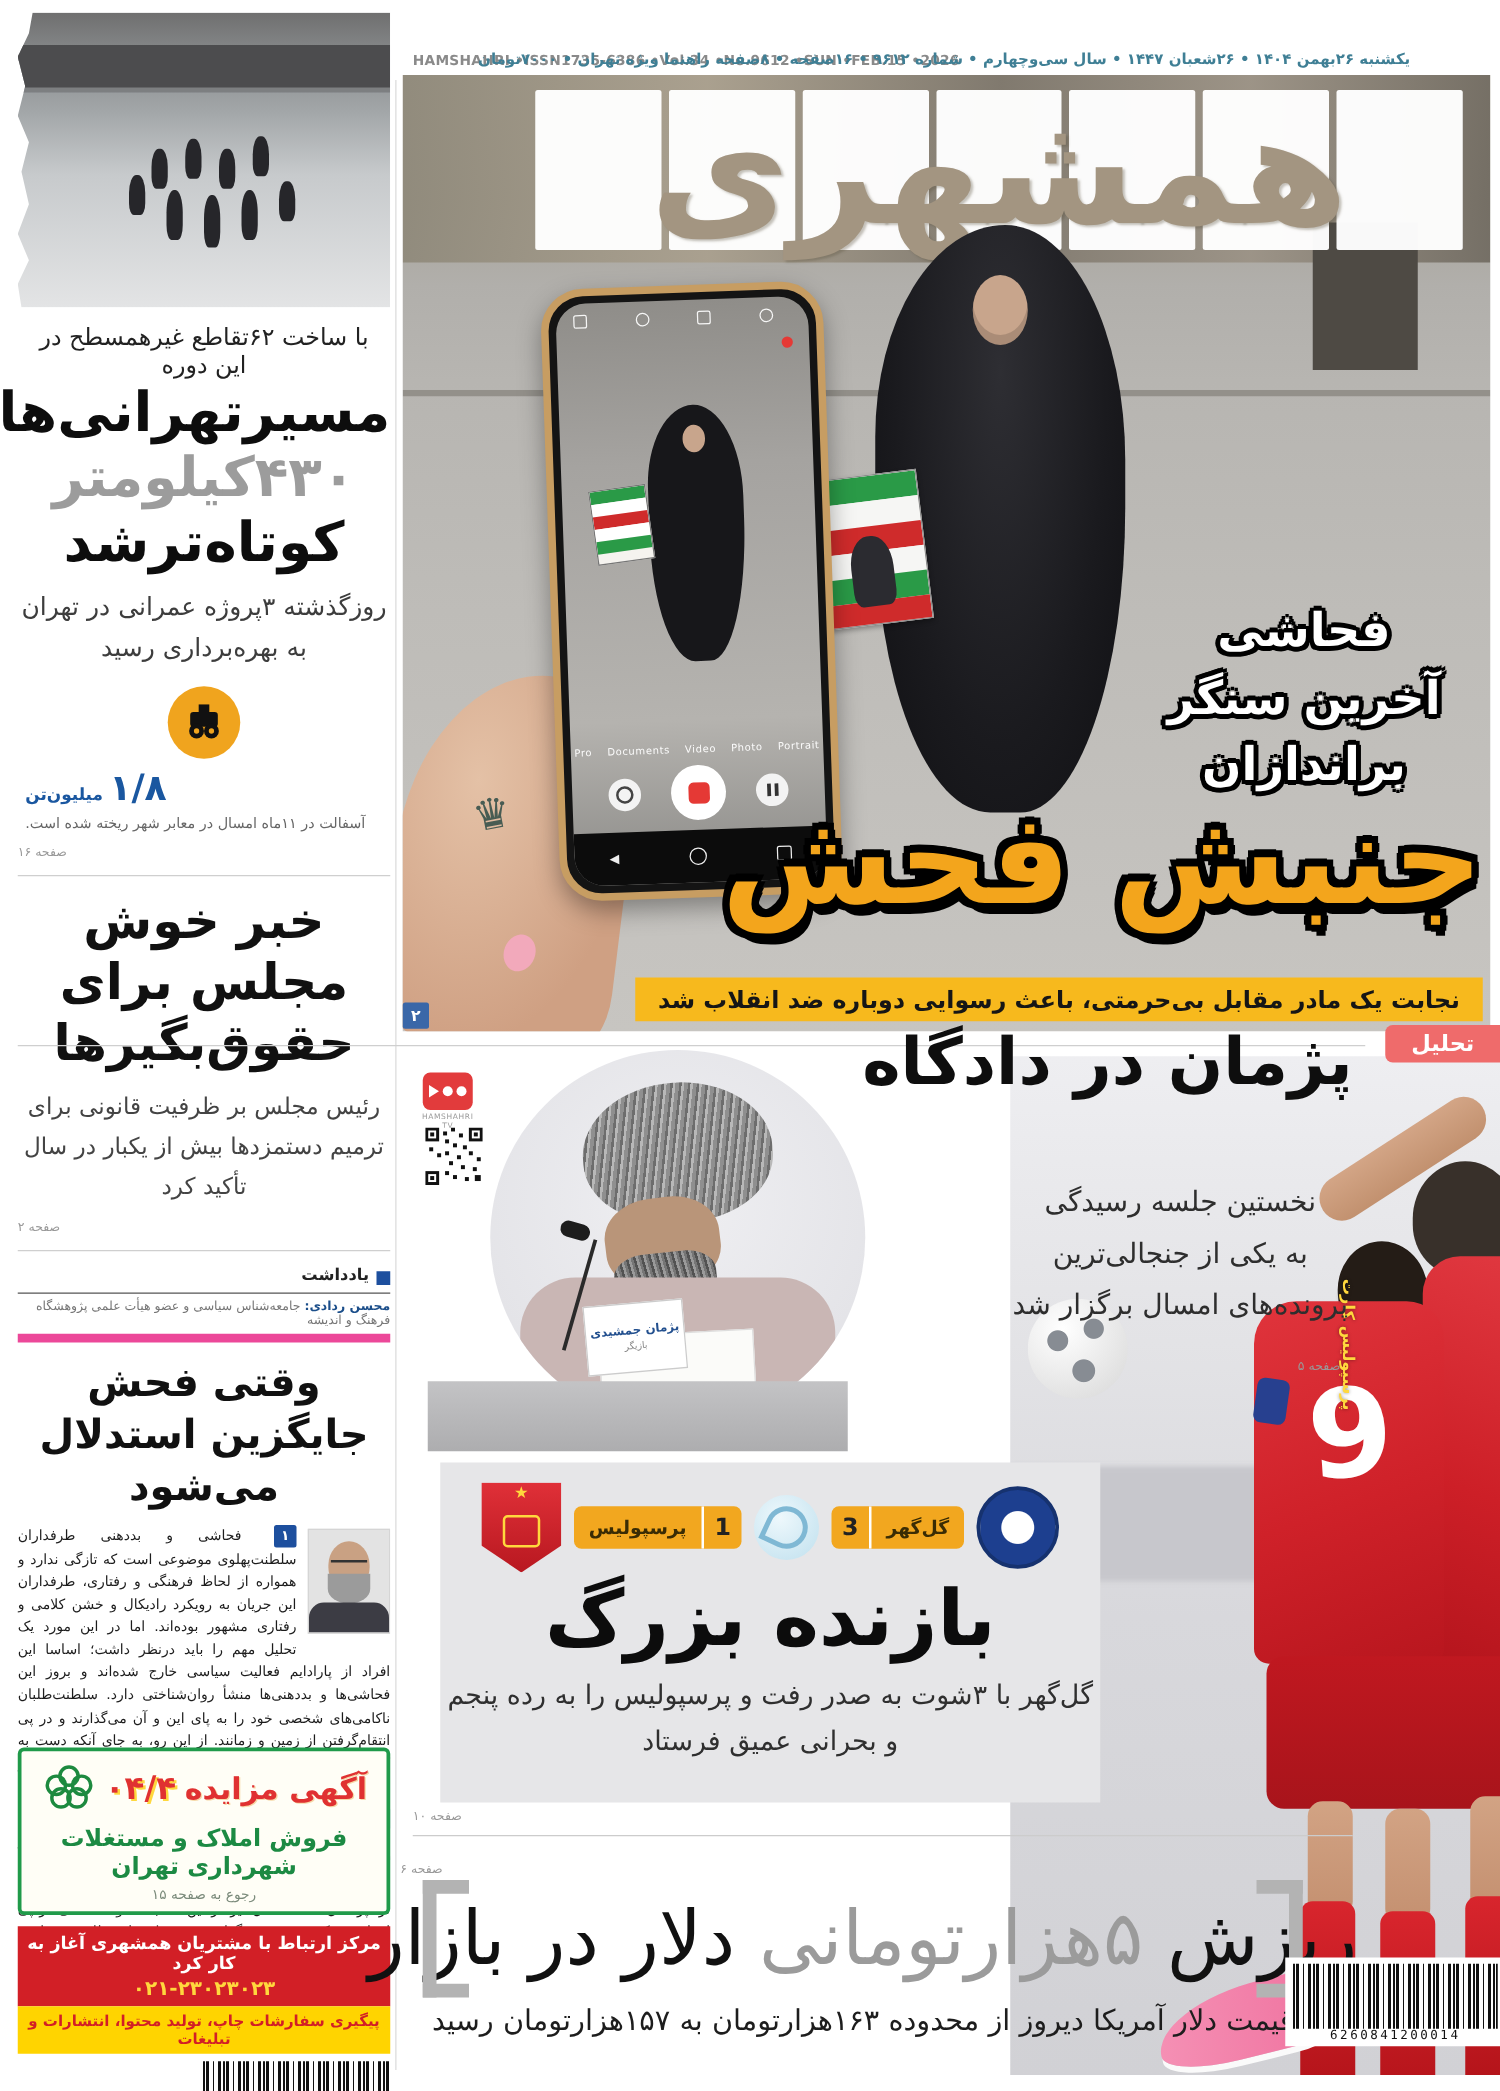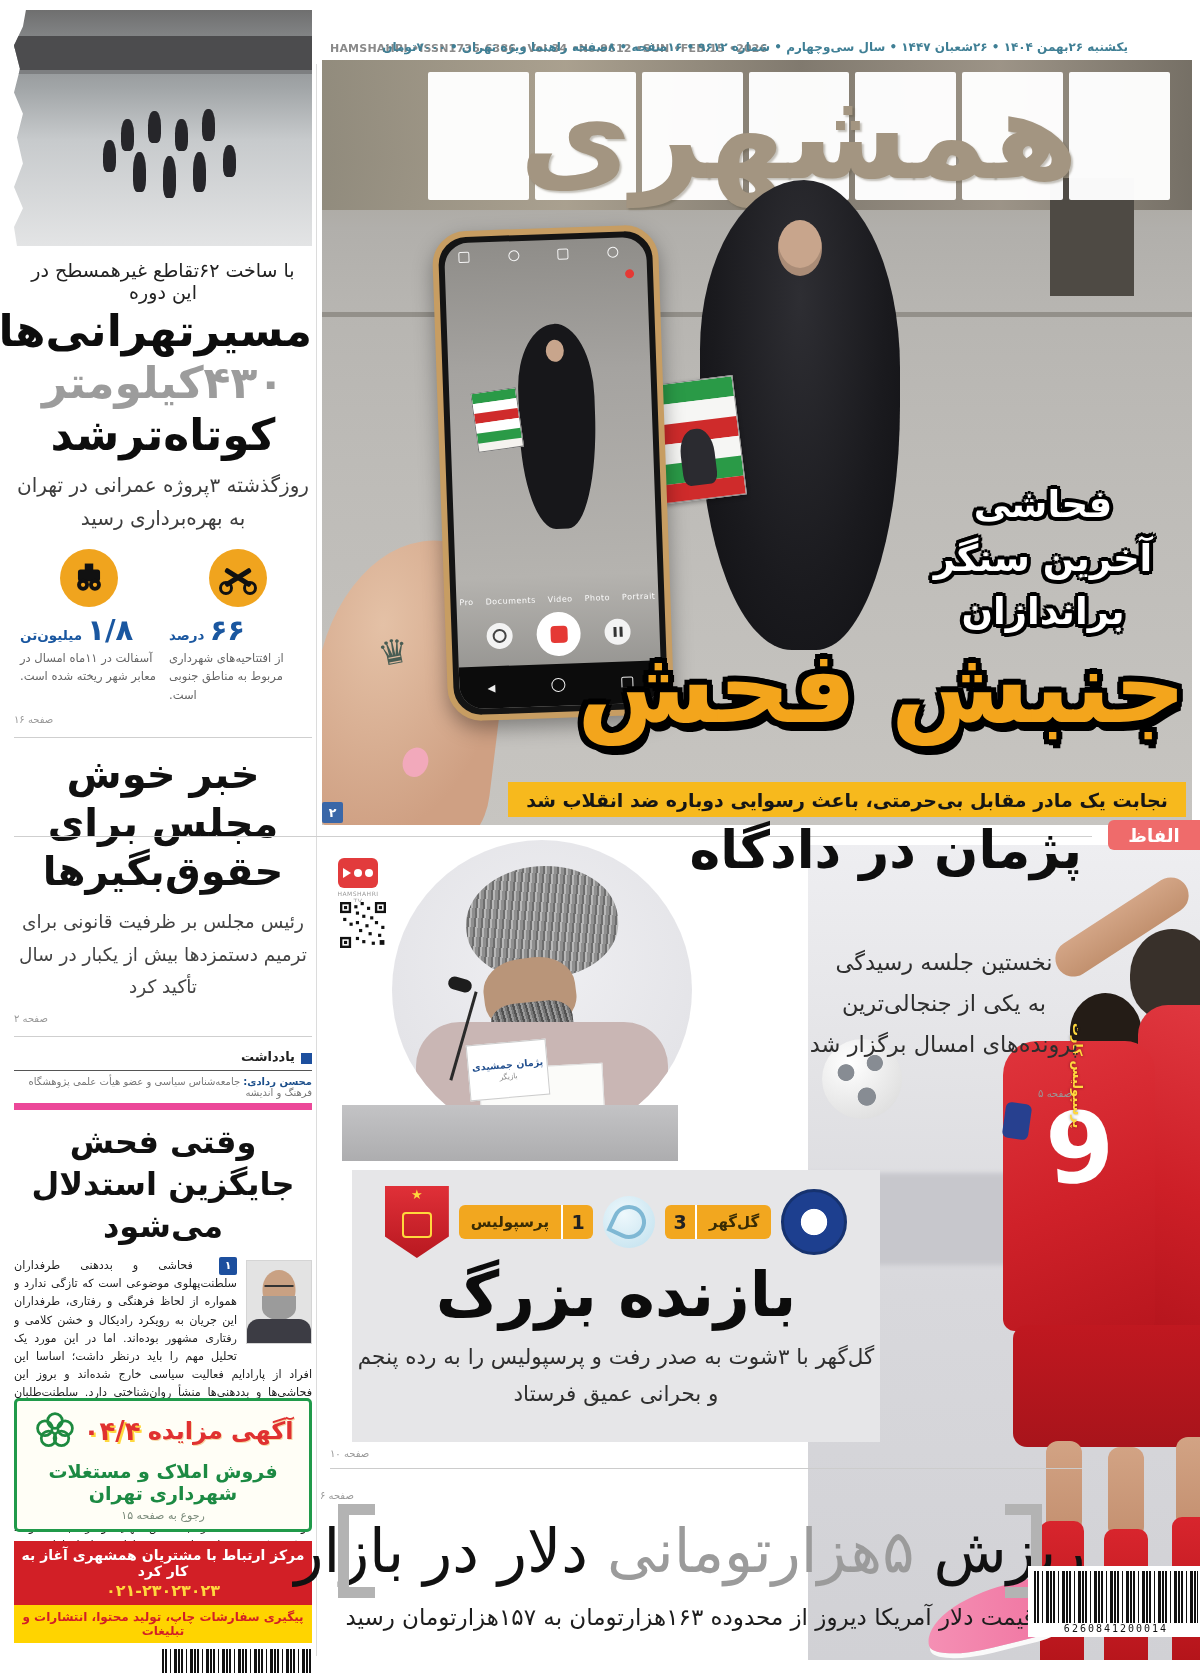--- a/index.html
+++ b/index.html
@@ -215,32 +215,20 @@
     </div>
     <div class="kicker">با ساخت ۶۲تقاطع غیرهمسطح در این دوره</div>
     <div class="bigline">مسیرتهرانی‌ها</div>
     <div class="bigline gray">۴۳۰کیلومتر</div>
     <div class="bigline">کوتاه‌ترشد</div>
     <div class="lead">روزگذشته ۳پروژه عمرانی در تهران به بهره‌برداری رسید</div>
 
     <div class="stats">
       <div class="stat">
         <div class="stat-icon">
-          <i class="sc-bar sc1"></i>
-            <i class="sc-bar sc2"></i>
-          <i class="sc-ring"></i>
-            <i class="sc-ring sc-ring2"></i>
-        </div>
-        <div class="stat-num">
-          <b>۶۶</b> <span>درصد</span>
-        </div>
-        <div class="stat-desc">از افتتاحیه‌های شهرداری مربوط به مناطق جنوبی است.</div>
-      </div>
-      <div class="stat">
-        <div class="stat-icon">
           <svg width="34" height="34" viewBox="0 0 40 40">
             <rect x="15" y="3" width="10" height="9" fill="#111"></rect>
             <rect x="7" y="10" width="26" height="14" rx="3" fill="#111"></rect>
             <circle cx="13" cy="28" r="7" fill="#111"></circle>
               <circle cx="27" cy="28" r="7" fill="#111"></circle>
             <circle cx="13" cy="28" r="2.5" fill="#f0a41e"></circle>
               <circle cx="27" cy="28" r="2.5" fill="#f0a41e"></circle>
           </svg>
         </div>
         <div class="stat-num">
@@ -396,21 +384,21 @@
       <span>فحاشی</span><br>
       <span>آخرین سنگر</span><br>
       <span>براندازان</span>
     </div>
     <div class="hero-headline">جنبش فحش</div>
     <div class="hero-caption">نجابت یک مادر مقابل بی‌حرمتی، باعث رسوایی دوباره ضد انقلاب شد</div>
   </section>
 
   <div class="hero-badge">۲</div>
   <div class="divider-main"></div>
-  <div class="side-tab">الفاظ</div>
+  <div class="side-tab">تحلیل</div>
 
   <div class="tv-logo">
     <span class="tv-dot"></span>
       <span class="tv-dot"></span>
       <span class="tv-play"></span>
   </div>
   <div class="tv-label">HAMSHAHRI TV</div>
   <div class="qr">
     <svg width="46" height="46" viewBox="0 0 29 29">
       <rect width="29" height="29" fill="#fff"></rect>

